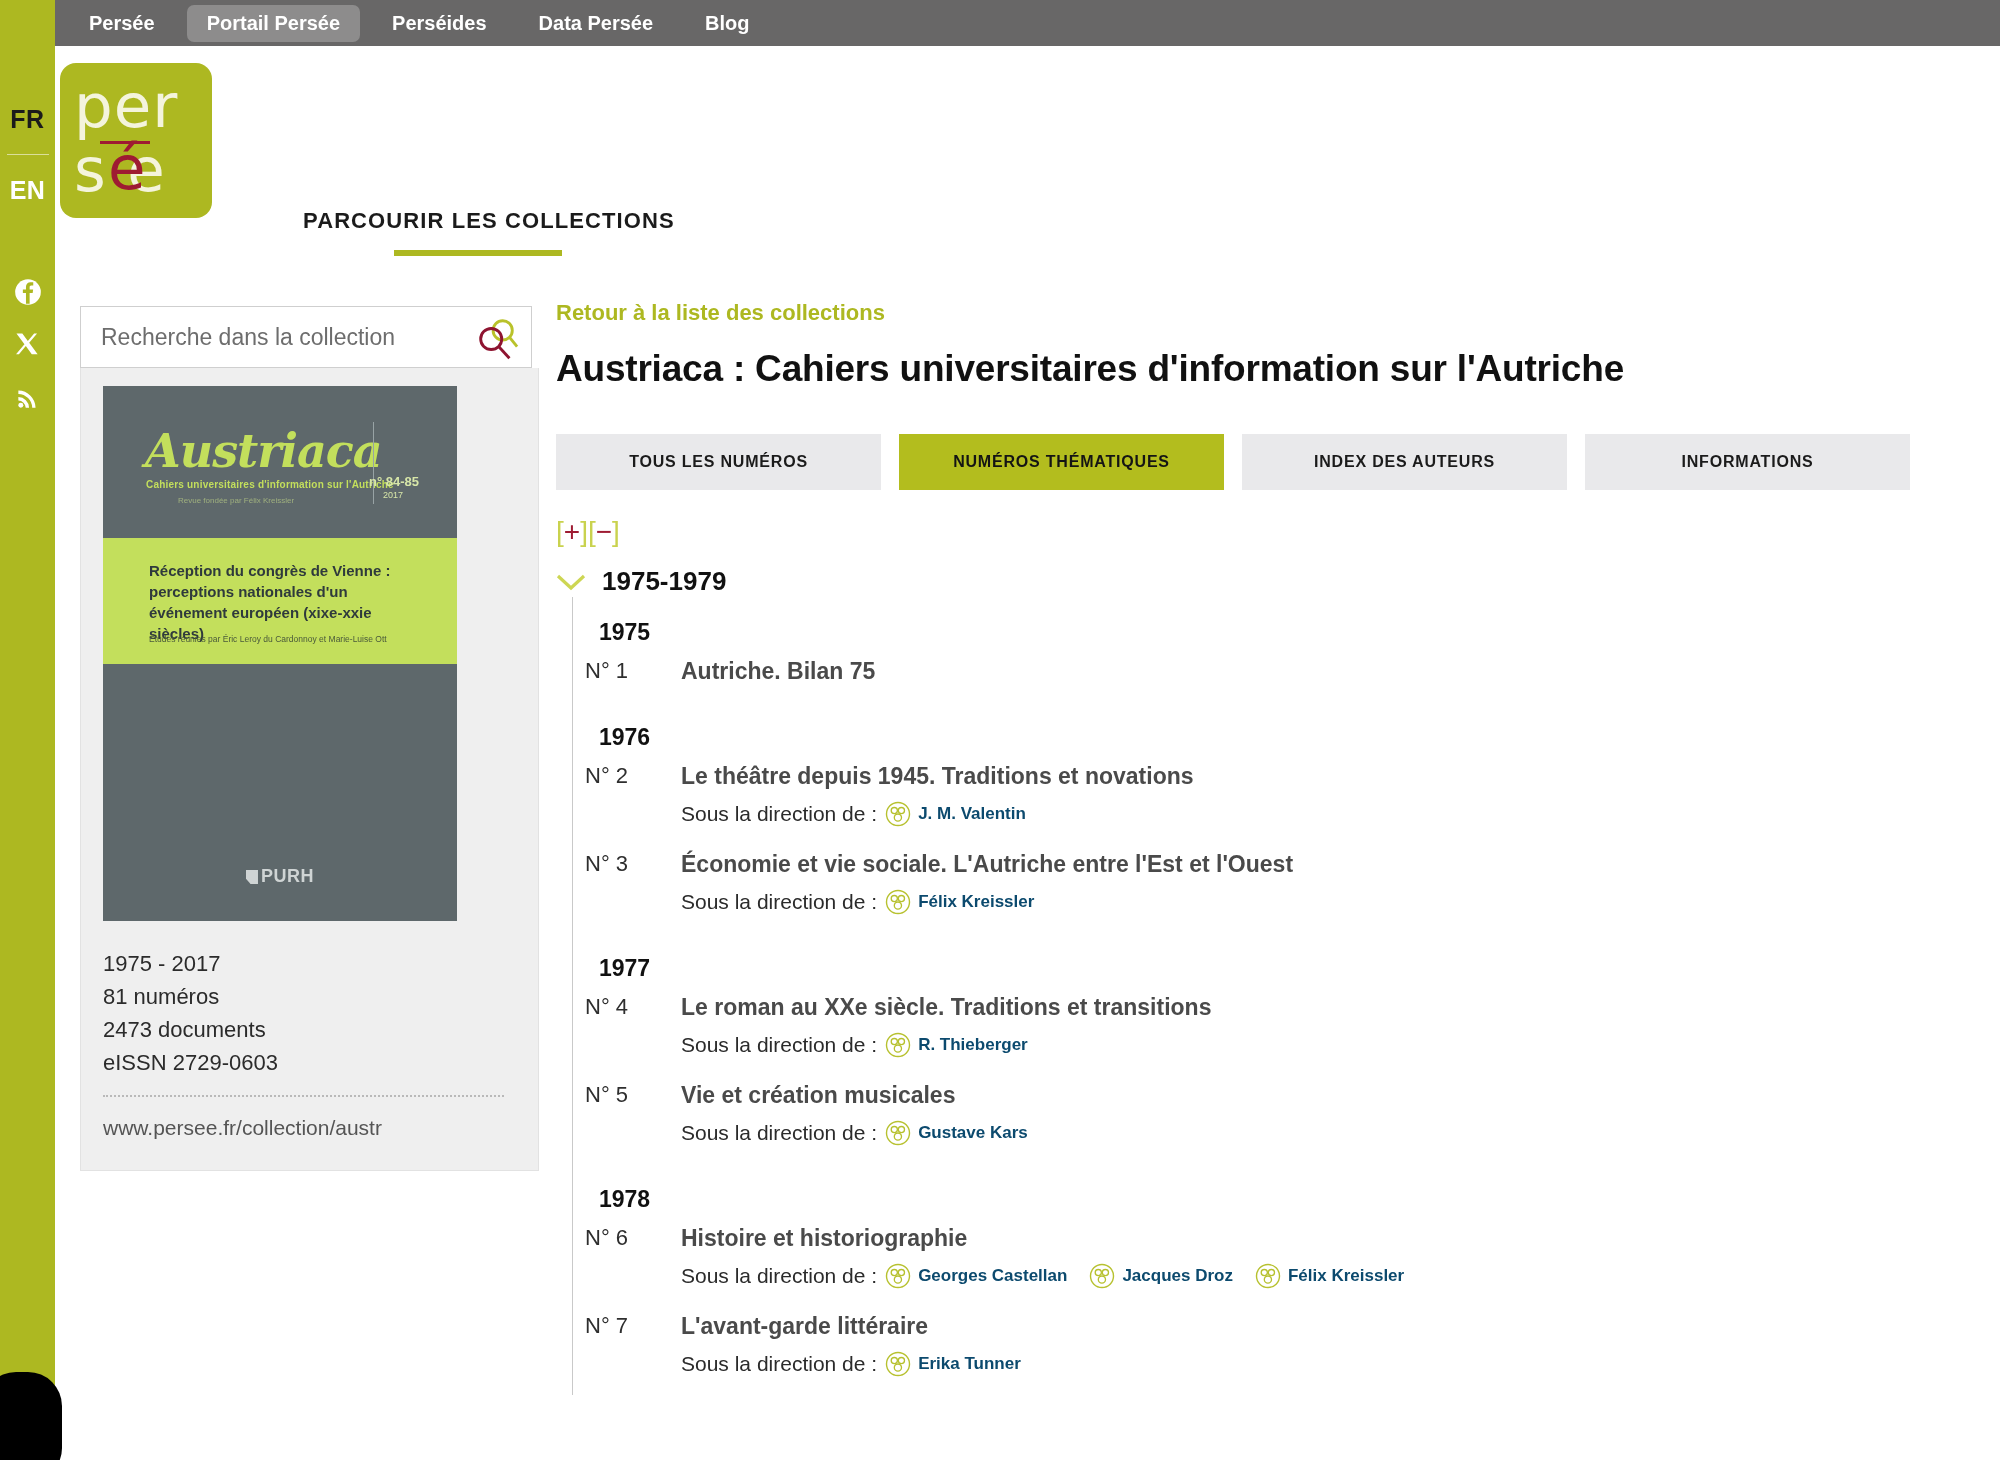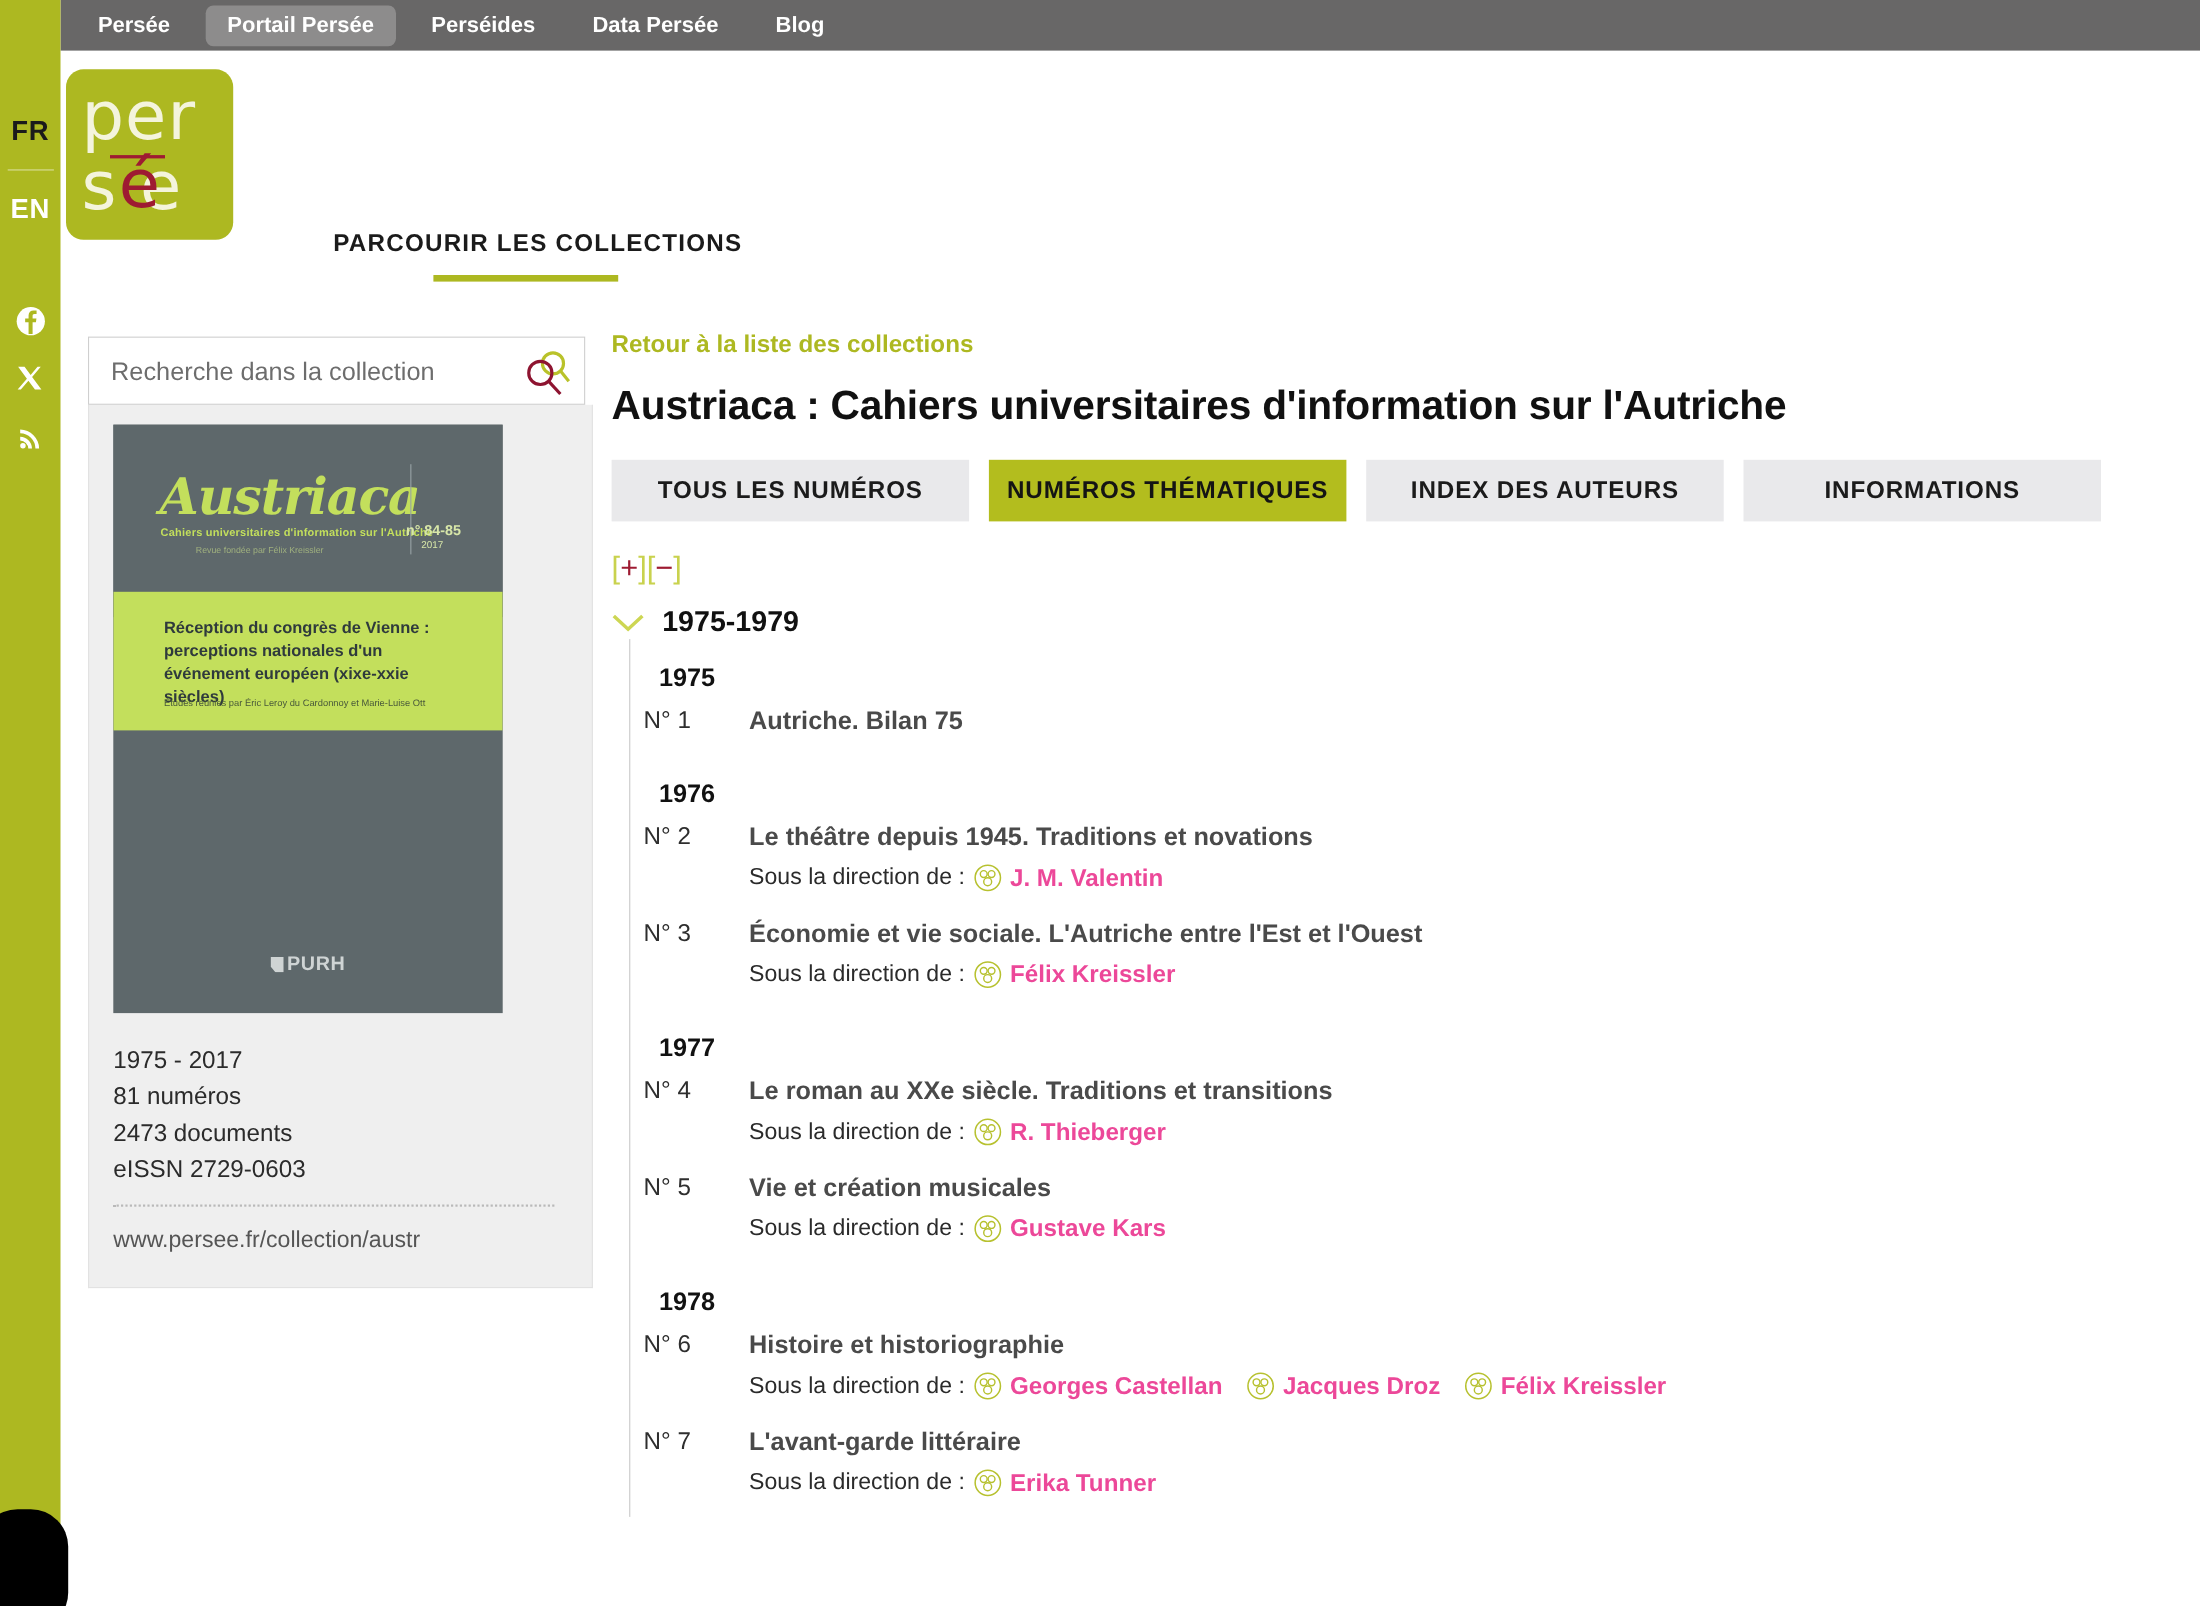--- a/index.html
+++ b/index.html
@@ -253,25 +253,26 @@
     display: flex;
     gap: 18px;
   }
   .tab {
     height: 56px;
     display: flex; align-items: center; justify-content: center;
     background: #e9e9eb;
     color: #1b1b1b;
     font-family: "Liberation Sans Narrow", "Liberation Sans", sans-serif;
     font-weight: bold;
-    font-size: 22px;
+    font-size: 16px;
     letter-spacing: .8px;
     padding: 0 34px;
     cursor: pointer;
     white-space: nowrap;
+    margin-top: 16px;
   }
   .tab.w1 { width: 325px; }
   .tab.w2 { width: 325px; }
   .tab.w3 { width: 325px; }
   .tab.w4 { width: 325px; }
   .tab.active { background: #b3bd1e; color: #141414; }
 
   .expanders {
     margin-top: 26px;
     font-size: 28px;
@@ -333,23 +334,23 @@
   }
   .dir-label { margin-right: 8px; }
   .author {
     display: inline-flex;
     align-items: center;
     margin-right: 22px;
     cursor: pointer;
   }
   .author-icon { width: 26px; height: 26px; margin-right: 7px; flex:0 0 auto; }
   .author-name {
-    color: #ec4899;
+    color: #0c4a6e;
     font-weight: bold;
-    font-size: 22px;
+    font-size: 17px;
   }
 </style>
 </head>
 <body>
 
 <div id="app">
 
   <div class="rail">
     <div style="height:84px"></div>
     <div class="rail-lang active">

